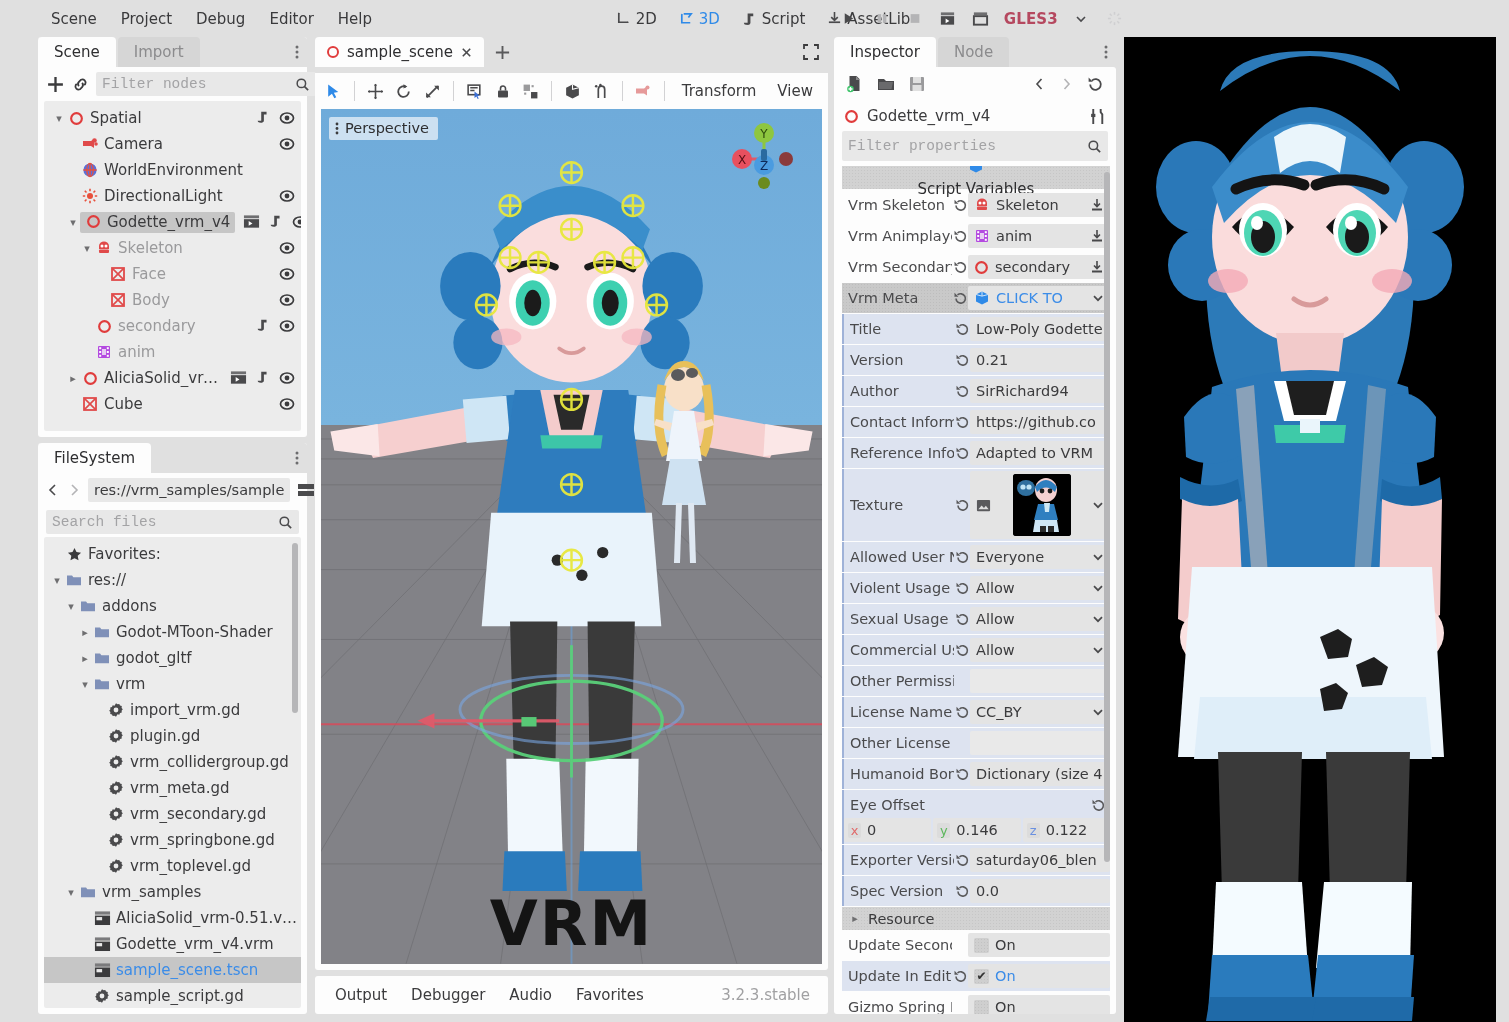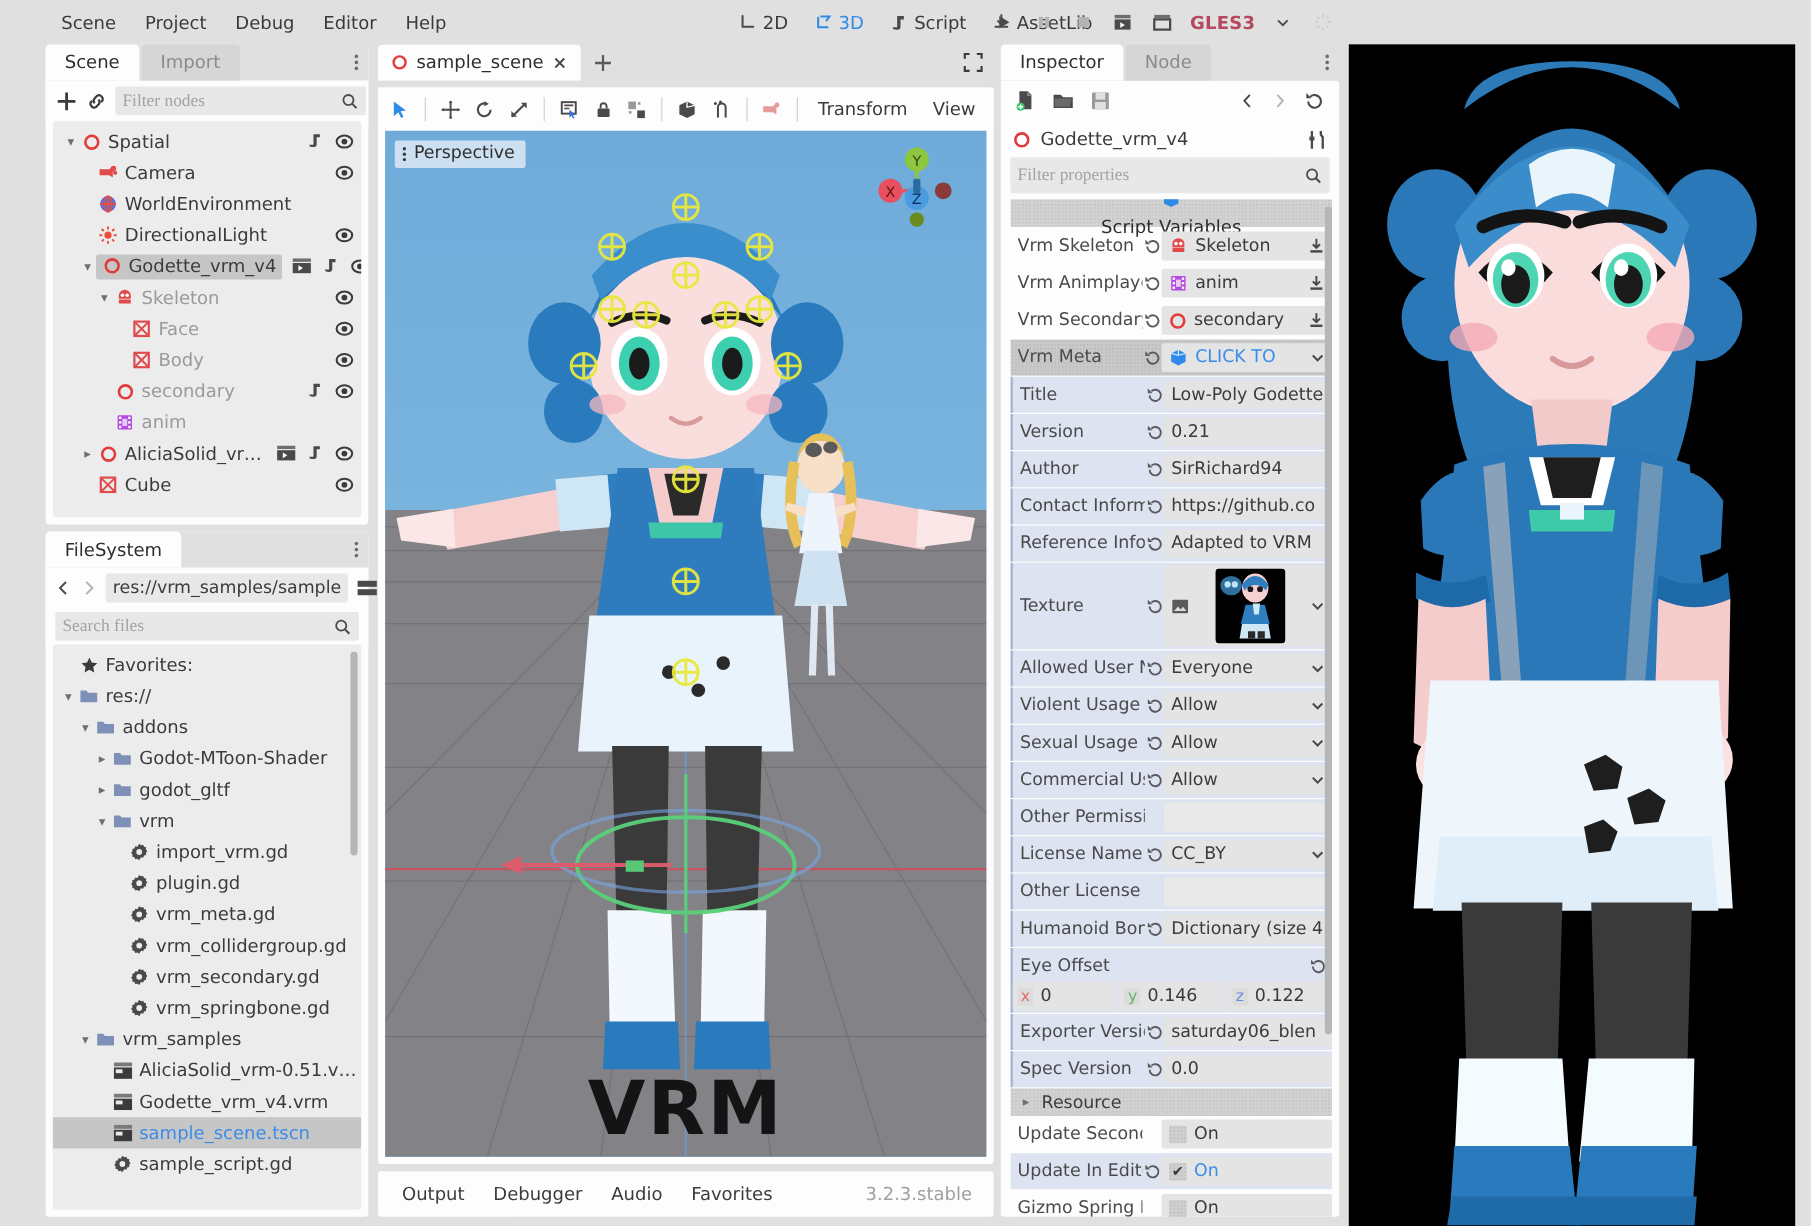--- a/index.html
+++ b/index.html
@@ -11,39 +11,39 @@
   .app{width:1496px;height:1022px;display:flex;flex-direction:column;background:#e0e0e0;padding-left:30px;}
 
   
   .menubar{height:37px;flex:0 0 37px;display:flex;align-items:center;background:#e0e0e0;position:relative;}
   .menu-left{display:flex;align-items:center;padding-left:10px;gap:2px;}
   .menu-item{padding:5px 11px;font-size:15px;color:#3a3a3c;border-radius:3px;cursor:default;}
   .menu-center{position:absolute;left:0;right:0;display:flex;justify-content:center;align-items:center;gap:4px;pointer-events:none;}
   .menu-center > *{pointer-events:auto;}
   .mode-btn{display:flex;align-items:center;gap:5px;padding:4px 9px;border-radius:3px;font-size:15px;color:#3a3a3c;}
   .mode-btn.active{color:#2f8ae8;}
-  .menu-right{position:absolute;right:384px;display:flex;align-items:center;gap:13px;}
+  .menu-right{position:absolute;right:372px;display:flex;align-items:center;gap:13px;}
   .pbtn{width:20px;height:20px;display:flex;align-items:center;justify-content:center;}
   .gles{color:#b5485f;font-weight:bold;font-size:15px;letter-spacing:.2px;}
 
   
   .body{flex:1;display:flex;min-height:0;background:#e0e0e0;}
 
   
   .leftcol{width:285px;flex:0 0 285px;display:flex;flex-direction:column;padding:0 8px 8px 8px;gap:6px;}
   .dock{background:#fdfdfd;border-radius:3px;display:flex;flex-direction:column;min-height:0;}
   .dock-tabs{height:30px;flex:0 0 30px;display:flex;align-items:stretch;background:#e0e0e0;position:relative;border-radius:3px 3px 0 0;}
   .dock-tab{display:flex;align-items:center;padding:0 16px;font-size:15px;color:#8b8b8d;background:#d6d6d6;border-radius:4px 4px 0 0;margin-right:2px;}
   .dock-tab.active{background:#fdfdfd;color:#2e2e30;}
   .dock-dots{margin-left:auto;display:flex;align-items:center;padding:0 8px;color:#6c6c6e;letter-spacing:0;}
 
   .dock-toolbar{height:34px;flex:0 0 34px;display:flex;align-items:center;gap:7px;padding:0 8px;background:#fdfdfd;}
   .tb-ico{width:22px;height:22px;display:flex;align-items:center;justify-content:center;color:#48484a;}
   .field{flex:1;height:24px;background:#e8e8e8;border-radius:2px;display:flex;align-items:center;padding:0 6px;gap:4px;}
-  .field input{flex:1;border:0;background:transparent;outline:none;font-size:14.5px;color:#0f172a;font-family:Liberation Serif, serif;}
+  .field input{flex:1;border:0;background:transparent;outline:none;font-size:14.5px;color:#0f172a;font-family:Liberation Mono, monospace;}
   .field input::placeholder{color:#a3a3a5;}
 
   .tree{flex:1;overflow:hidden;margin:0 6px 6px 6px;background:#ececec;border-radius:2px;padding:4px 0;position:relative;}
   .trow{height:26px;display:flex;align-items:center;padding-left:8px;padding-right:6px;font-size:15px;white-space:nowrap;position:relative;}
   .trow .lbl{overflow:hidden;text-overflow:ellipsis;}
   .trow.sel .lblbg{background:#c6c6c6;padding:1px 5px 2px 3px;border-radius:2px;}
   .arrow{width:14px;flex:0 0 14px;color:#6e6e70;font-size:11px;display:flex;align-items:center;justify-content:center;}
   .guide{width:14px;flex:0 0 14px;}
   .ico{width:20px;flex:0 0 20px;display:flex;align-items:center;justify-content:center;margin-right:4px;}
   .trailing{margin-left:auto;display:flex;align-items:center;gap:8px;padding-left:8px;}
@@ -688,34 +688,34 @@
               <span class="guide"></span>
               <span class="guide"></span>
               <span class="guide"></span>
               <span class="arrow"></span>
               <span class="ico">
                 <svg width="16" height="16" viewBox="0 0 16 16">
                   <path d="M8 1.2l1.5 1.1 1.8-.4.7 1.7 1.8.5-.2 1.8 1.2 1.4-1.2 1.4.2 1.8-1.8.5-.7 1.7-1.8-.4L8 14.8l-1.5-1.1-1.8.4-.7-1.7-1.8-.5.2-1.8L1.2 8.7l1.2-1.4-.2-1.8 1.8-.5.7-1.7 1.8.4z" fill="#4a4a4c"></path>
                   <circle cx="8" cy="8" r="2.4" fill="#ececec"></circle>
                 </svg>
               </span>
-              <span class="name">vrm_meta.gd</span>
+              <span class="name">vrm_collidergroup.gd</span>
             </div>
             <div class="fsrow">
               <span class="guide"></span>
               <span class="guide"></span>
               <span class="guide"></span>
               <span class="arrow"></span>
               <span class="ico">
                 <svg width="16" height="16" viewBox="0 0 16 16">
                   <path d="M8 1.2l1.5 1.1 1.8-.4.7 1.7 1.8.5-.2 1.8 1.2 1.4-1.2 1.4.2 1.8-1.8.5-.7 1.7-1.8-.4L8 14.8l-1.5-1.1-1.8.4-.7-1.7-1.8-.5.2-1.8L1.2 8.7l1.2-1.4-.2-1.8 1.8-.5.7-1.7 1.8.4z" fill="#4a4a4c"></path>
                   <circle cx="8" cy="8" r="2.4" fill="#ececec"></circle>
                 </svg>
               </span>
-              <span class="name">vrm_collidergroup.gd</span>
+              <span class="name">vrm_meta.gd</span>
             </div>
             <div class="fsrow">
               <span class="guide"></span>
               <span class="guide"></span>
               <span class="guide"></span>
               <span class="arrow"></span>
               <span class="ico">
                 <svg width="16" height="16" viewBox="0 0 16 16">
                   <path d="M8 1.2l1.5 1.1 1.8-.4.7 1.7 1.8.5-.2 1.8 1.2 1.4-1.2 1.4.2 1.8-1.8.5-.7 1.7-1.8-.4L8 14.8l-1.5-1.1-1.8.4-.7-1.7-1.8-.5.2-1.8L1.2 8.7l1.2-1.4-.2-1.8 1.8-.5.7-1.7 1.8.4z" fill="#4a4a4c"></path>
                   <circle cx="8" cy="8" r="2.4" fill="#ececec"></circle>
@@ -728,20 +728,33 @@
               <span class="guide"></span>
               <span class="guide"></span>
               <span class="arrow"></span>
               <span class="ico">
                 <svg width="16" height="16" viewBox="0 0 16 16">
                   <path d="M8 1.2l1.5 1.1 1.8-.4.7 1.7 1.8.5-.2 1.8 1.2 1.4-1.2 1.4.2 1.8-1.8.5-.7 1.7-1.8-.4L8 14.8l-1.5-1.1-1.8.4-.7-1.7-1.8-.5.2-1.8L1.2 8.7l1.2-1.4-.2-1.8 1.8-.5.7-1.7 1.8.4z" fill="#4a4a4c"></path>
                   <circle cx="8" cy="8" r="2.4" fill="#ececec"></circle>
                 </svg>
               </span>
               <span class="name">vrm_springbone.gd</span>
+            </div>
+            <div class="fsrow">
+              <span class="guide"></span>
+              <span class="guide"></span>
+              <span class="guide"></span>
+              <span class="arrow"></span>
+              <span class="ico">
+                <svg width="16" height="16" viewBox="0 0 16 16">
+                  <path d="M8 1.2l1.5 1.1 1.8-.4.7 1.7 1.8.5-.2 1.8 1.2 1.4-1.2 1.4.2 1.8-1.8.5-.7 1.7-1.8-.4L8 14.8l-1.5-1.1-1.8.4-.7-1.7-1.8-.5.2-1.8L1.2 8.7l1.2-1.4-.2-1.8 1.8-.5.7-1.7 1.8.4z" fill="#4a4a4c"></path>
+                  <circle cx="8" cy="8" r="2.4" fill="#ececec"></circle>
+                </svg>
+              </span>
+              <span class="name">vrm_toplevel.gd</span>
             </div>
             <div class="fsrow">
               <span class="guide"></span>
               <span class="arrow">▾</span>
               <span class="ico">
                 <svg width="16" height="13" viewBox="0 0 16 13">
                   <path d="M1 1.5h5l1.4 1.8H15v8H1z" fill="#7f90b8"></path>
                 </svg>
               </span>
               <span class="name">vrm_samples</span>

